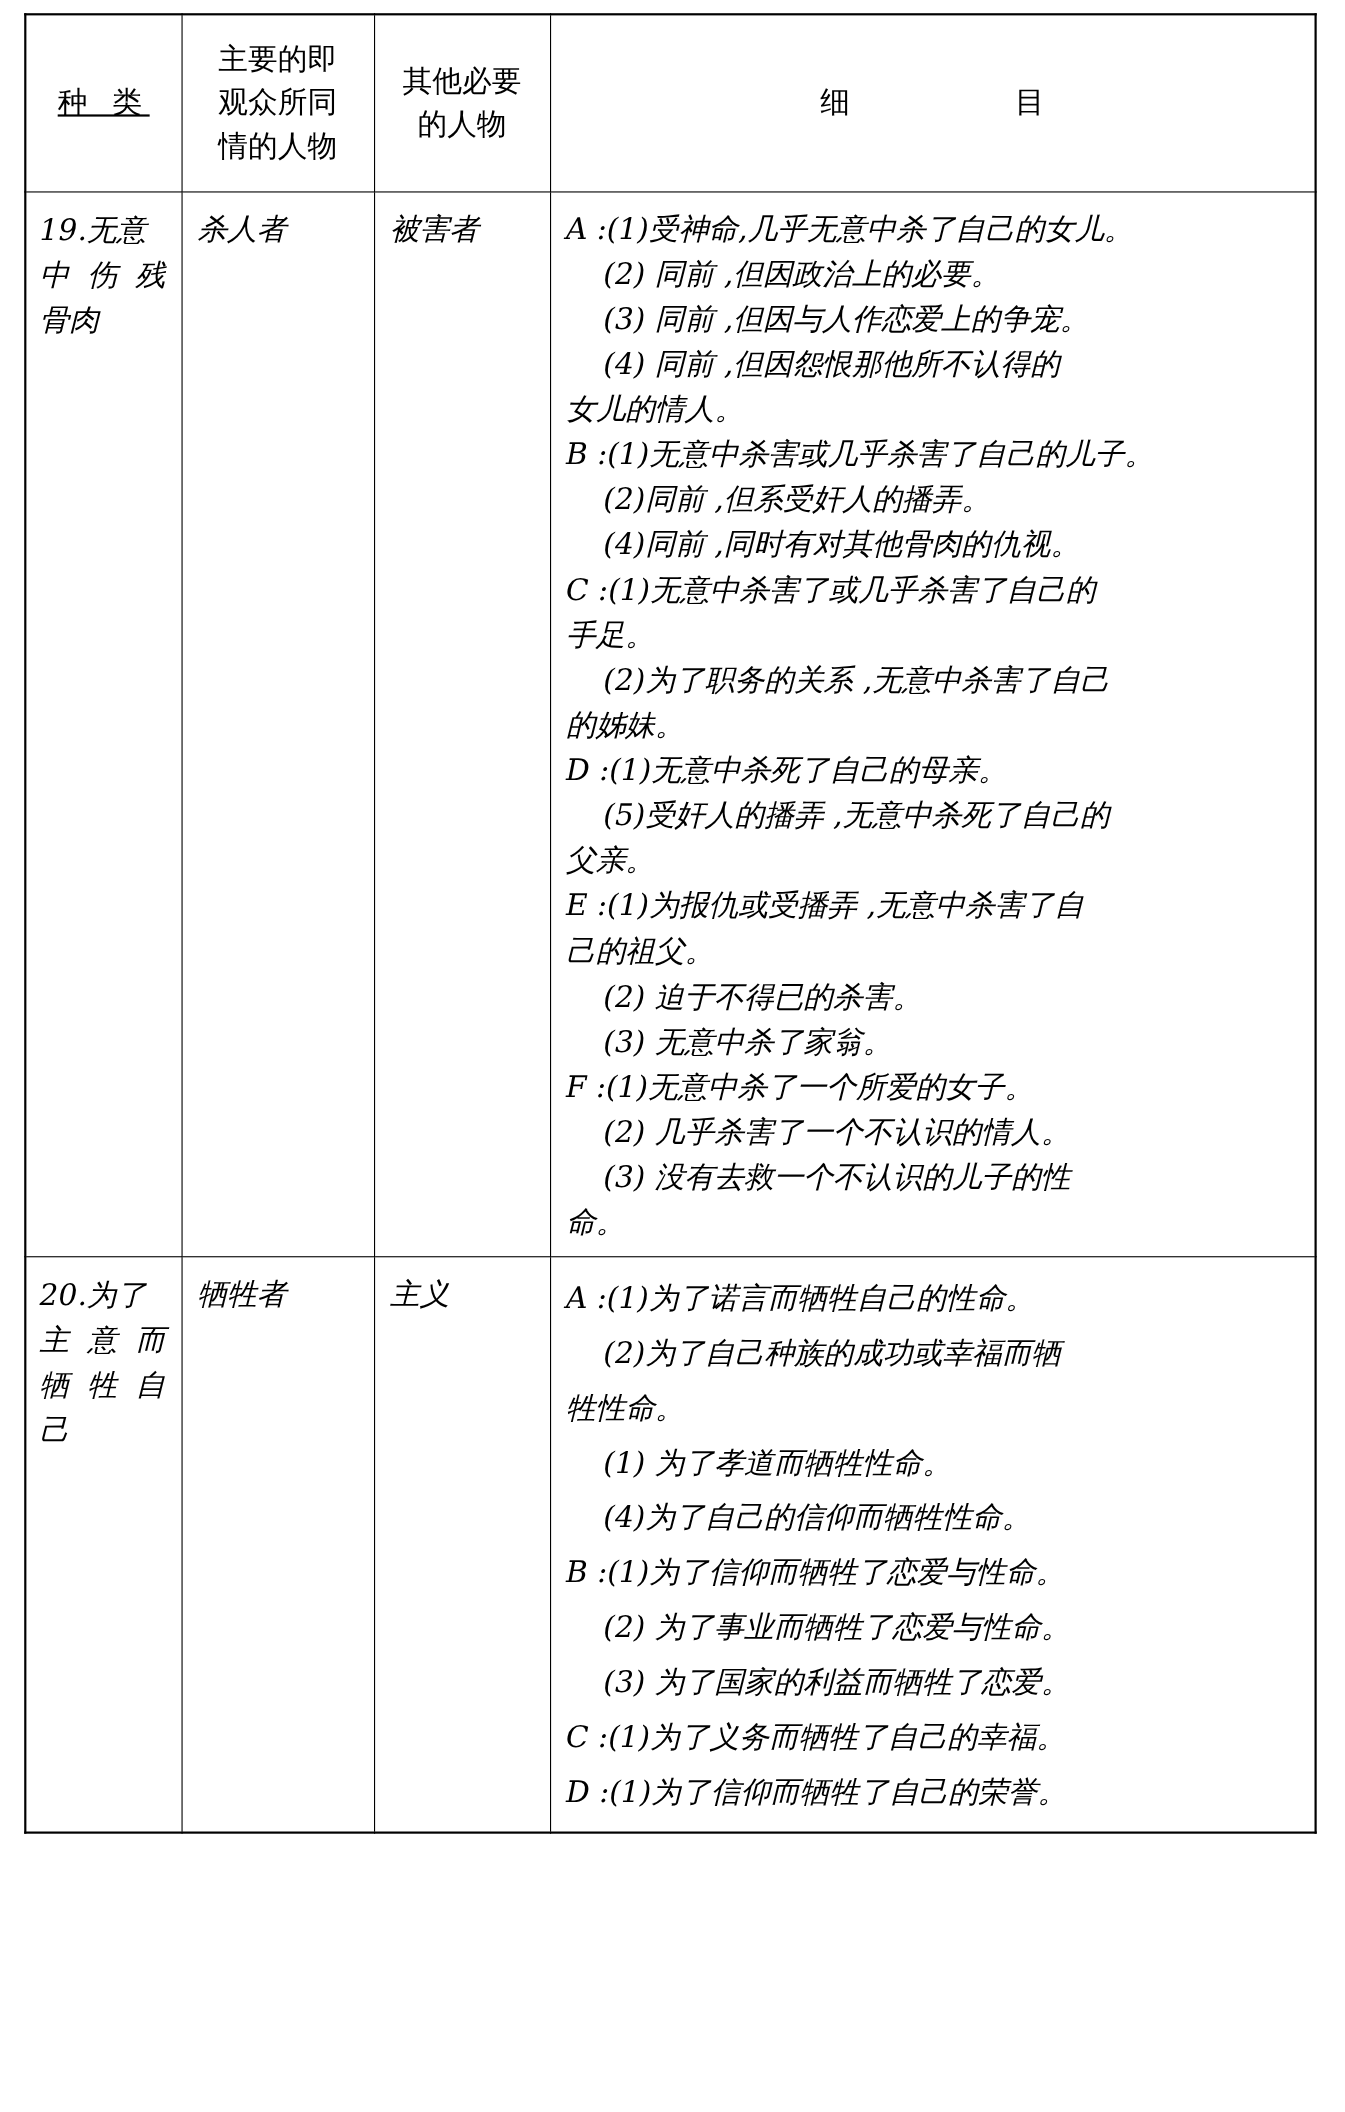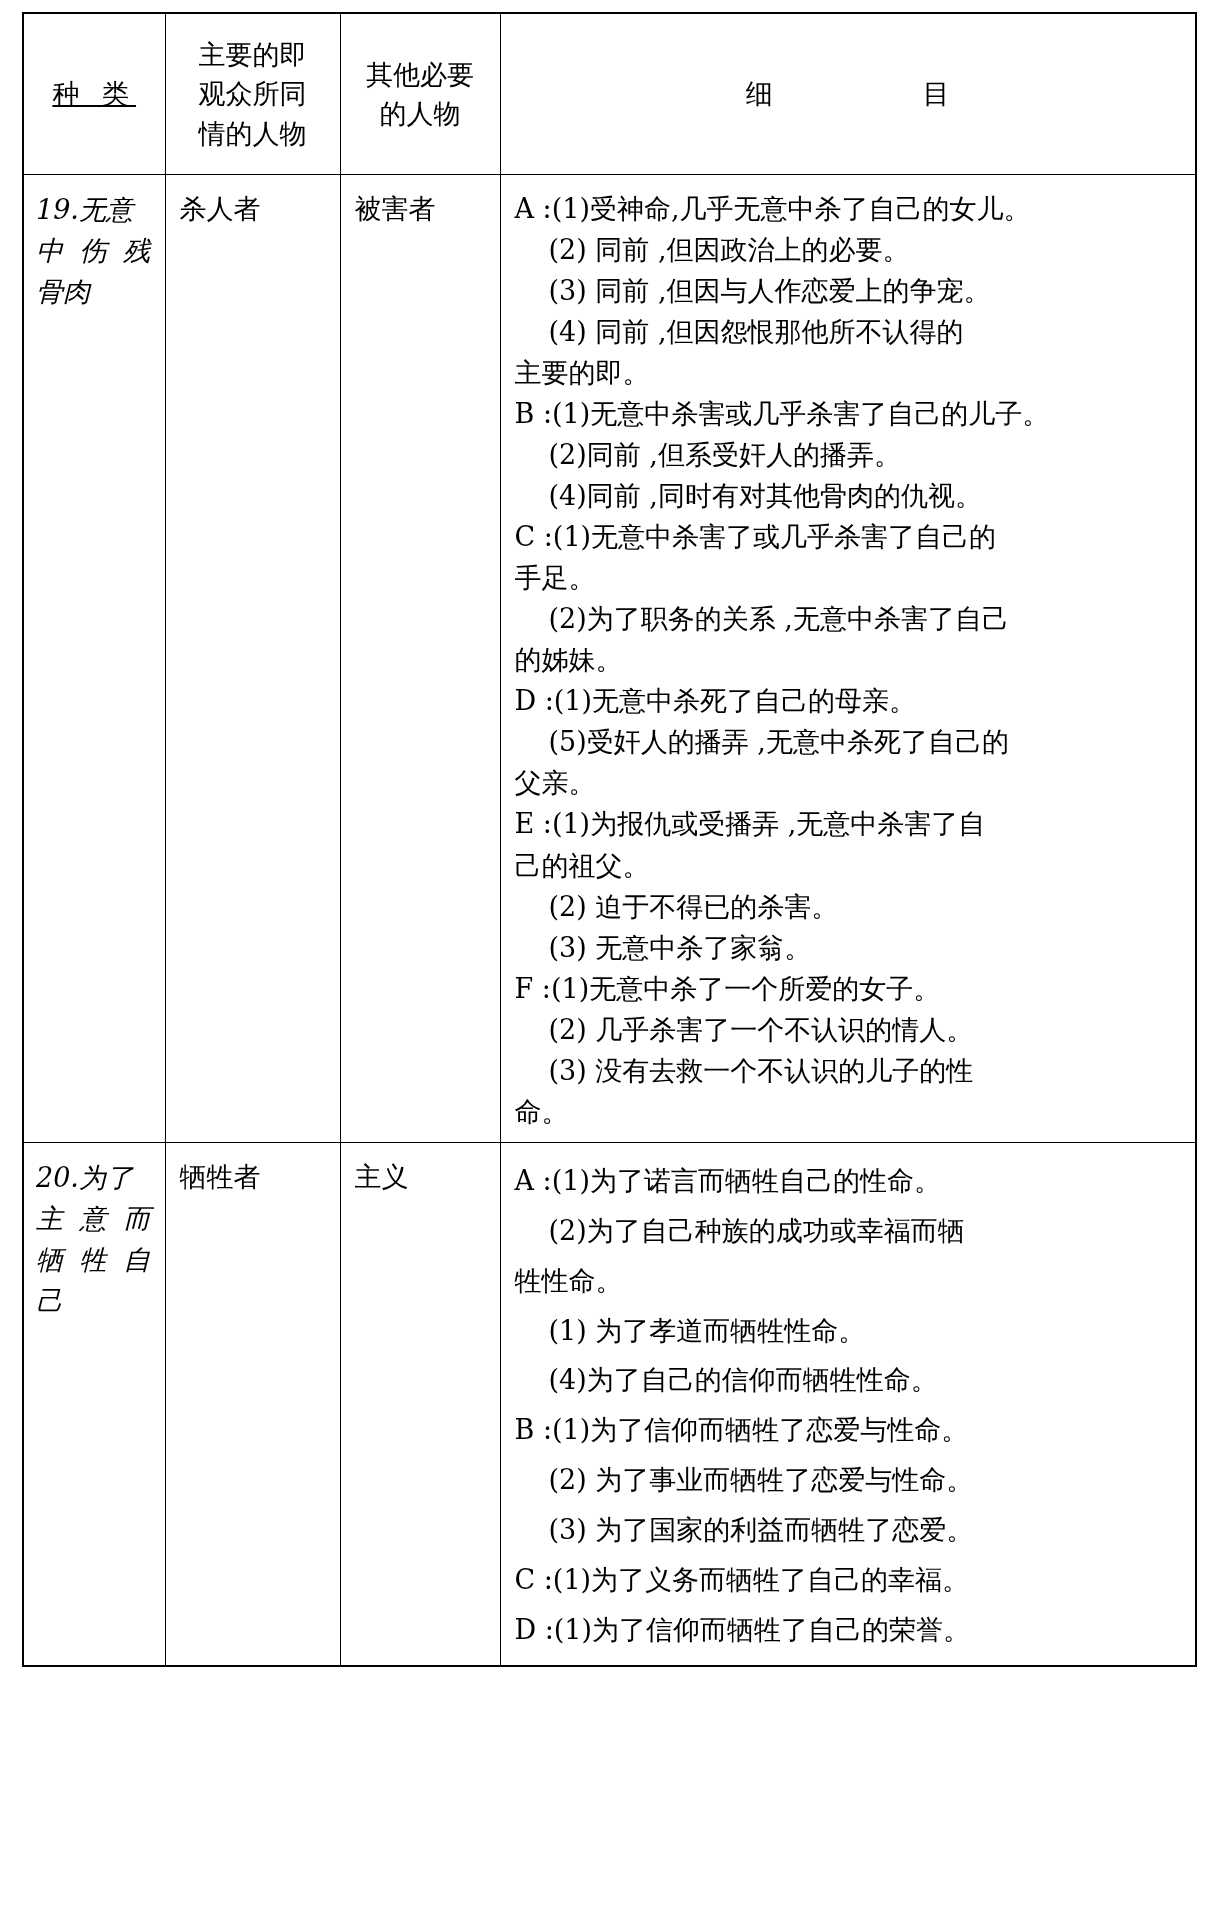--- a/index.html
+++ b/index.html
@@ -73,25 +73,27 @@
     white-space: nowrap;
     font-style: italic;
   }
   .kind-cell .spread {
     letter-spacing: 4px;
   }
   .person-cell {
     font-size: 27px;
     line-height: 1.5;
     padding: 14px 10px 10px 14px;
+    font-style: italic;
   }
   .detail-cell {
     font-size: 27px;
     line-height: 1.52;
     padding: 13px 10px 10px 14px;
+    font-style: italic;
   }
   .detail-cell .row {
     white-space: nowrap;
   }
   .grp {
     display: inline-block;
     min-width: 34px;
   }
   .loose { line-height: 1.85; }
   .loose .row { white-space: nowrap; }
@@ -153,21 +155,21 @@
         </td>
         <td>
           <div class="person-cell">被害者</div>
         </td>
         <td>
           <div class="detail-cell">
             <div class="row"><span class="grp">A :</span><span>(1)受神命,几乎无意中杀了自己的女儿。</span></div>
             <div class="row"><span class="grp"></span><span>(2) 同前 ,但因政治上的必要。</span></div>
             <div class="row"><span class="grp"></span><span>(3) 同前 ,但因与人作恋爱上的争宠。</span></div>
             <div class="row"><span class="grp"></span><span>(4) 同前 ,但因怨恨那他所不认得的</span></div>
-            <div class="row"><span>主要的即。</span></div>
+            <div class="row"><span>女儿的情人。</span></div>
             <div class="row"><span class="grp">B :</span><span>(1)无意中杀害或几乎杀害了自己的儿子。</span></div>
             <div class="row"><span class="grp"></span><span>(2)同前 ,但系受奸人的播弄。</span></div>
             <div class="row"><span class="grp"></span><span>(4)同前 ,同时有对其他骨肉的仇视。</span></div>
             <div class="row"><span class="grp">C :</span><span>(1)无意中杀害了或几乎杀害了自己的</span></div>
             <div class="row"><span>手足。</span></div>
             <div class="row"><span class="grp"></span><span>(2)为了职务的关系 ,无意中杀害了自己</span></div>
             <div class="row"><span>的姊妹。</span></div>
             <div class="row"><span class="grp">D :</span><span>(1)无意中杀死了自己的母亲。</span></div>
             <div class="row"><span class="grp"></span><span>(5)受奸人的播弄 ,无意中杀死了自己的</span></div>
             <div class="row"><span>父亲。</span></div>

